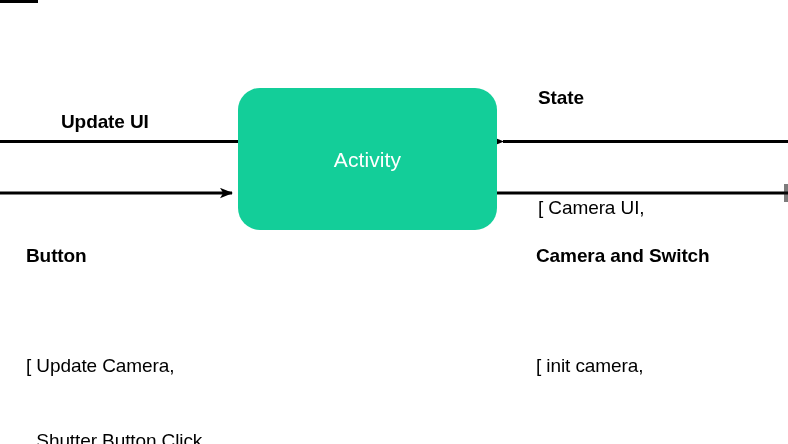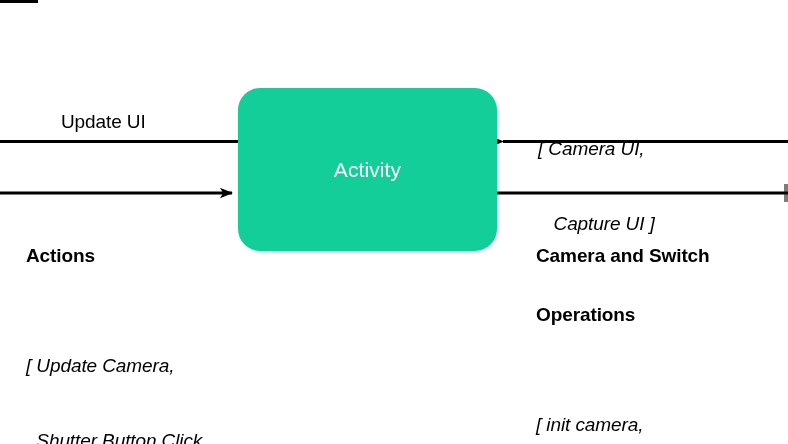--- a/index.html
+++ b/index.html
@@ -26,21 +26,21 @@
     height: 444px;
     overflow: visible;
   }
 
   
   .node {
     position: absolute;
     left: 238px;
     top: 88px;
     width: 259px;
-    height: 163px;
+    height: 142px;
     border-radius: 22px;
     display: flex;
     align-items: center;
     justify-content: center;
   }
   .node-label {
     font-size: 21px;
     line-height: 1;
     color: #ffffff;
     font-weight: 400;
@@ -56,26 +56,25 @@
     font-size: 19px;
     font-weight: bold;
     line-height: 23px;
     letter-spacing: -0.1px;
   }
   .blk-body {
     font-size: 19px;
     font-weight: 400;
     line-height: 25px;
     letter-spacing: -0.1px;
-    font-style: italic;
   }
   .edge-label {
     position: absolute;
     font-size: 19px;
-    font-weight: normal;
+    font-weight: bold;
     letter-spacing: -0.1px;
     white-space: pre;
   }
 
   
   #label-update-ui { left: 61px;  top: 111px; }
   #blk-actions     { left: 26px;  top: 208px; }
   #blk-state       { left: 538px; top: 50px;  }
   #blk-camera-ops  { left: 536px; top: 208px; }
 
@@ -127,40 +126,39 @@
 
   <div class="crop-tick"></div>
 
   <div class="node" id="node-activity" style="background: rgb(19, 206, 153);">
     <span class="node-label" style="color: rgb(255, 255, 255);">Activity</span>
   </div>
 
   <div class="edge-label" id="label-update-ui">Update UI</div>
 
   <div class="blk" id="blk-actions">
-    <div class="blk-title">Actions</div>
+    <div class="blk-title">Button</div>
     <div class="blk-body">
       <div>[ Update Camera,</div>
       <div>  Shutter Button Click,</div>
       
       
       
     </div>
   </div>
 
   <div class="blk" id="blk-state">
+    <div class="blk-title">State</div>
     <div class="blk-body">
       <div>[ Camera UI,</div>
-      <div>   Capture UI ]</div>
     </div>
   </div>
 
   <div class="blk" id="blk-camera-ops">
     <div class="blk-title">Camera and Switch</div>
-    <div class="blk-title">Operations</div>
     <div class="blk-body">
       <div>[ init camera,</div>
       
       
       
       
       
     </div>
   </div>
 

